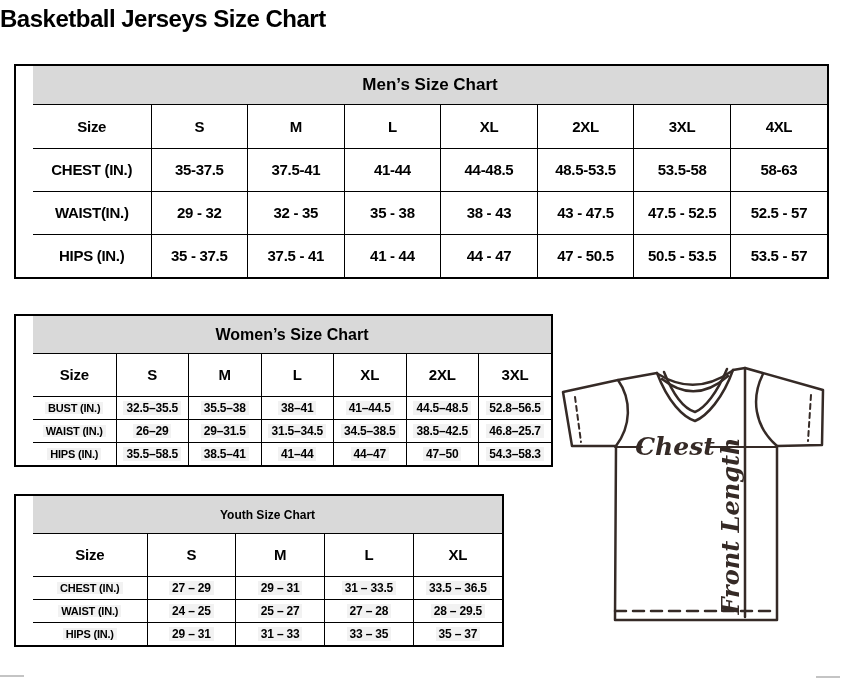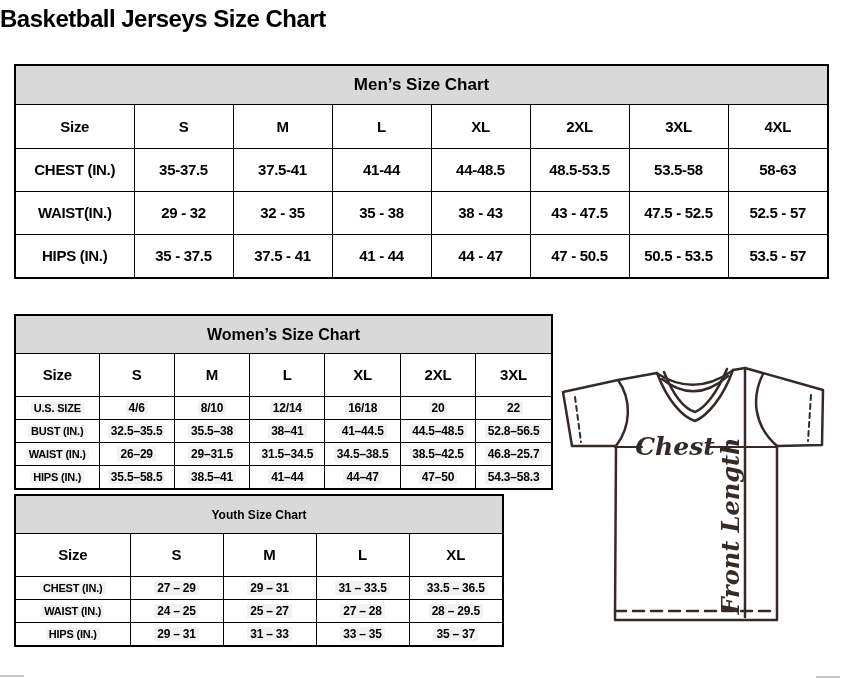--- a/index.html
+++ b/index.html
@@ -14,20 +14,21 @@
     font-family:"Liberation Sans",sans-serif;color:#000;
   }
   .page-title{
     position:absolute;top:5px;left:0;width:820px;text-align:left;
     font-size:24px;font-weight:bold;letter-spacing:-0.5px;
   }
   
   .size-table{
     position:absolute;border:2px solid var(--table-border);background:#fff;
     box-sizing:border-box;
+    padding-left:17px;
   }
   .band{
     background:var(--table-header-bg);
     border-bottom:1px solid var(--table-border);
     display:flex;align-items:center;justify-content:center;
     font-weight:bold;
   }
   .size-table table{
     border-collapse:collapse;width:100%;table-layout:fixed;
   }
@@ -152,29 +153,20 @@
         <tr class="head-row">
       <td>Size</td>
       <td>S</td>
       <td>M</td>
       <td>L</td>
       <td>XL</td>
       <td>2XL</td>
       <td>3XL</td>
     </tr>
     <tr class="small">
-      <td class="rowlabel"><span class="hl">U.S. SIZE</span></td>
-      <td><span class="hl">4/6</span></td>
-      <td><span class="hl">8/10</span></td>
-      <td><span class="hl">12/14</span></td>
-      <td><span class="hl">16/18</span></td>
-      <td><span class="hl">20</span></td>
-      <td><span class="hl">22</span></td>
-    </tr>
-    <tr class="small">
       <td class="rowlabel"><span class="hl">BUST (IN.)</span></td>
       <td><span class="hl">32.5–35.5</span></td>
       <td><span class="hl">35.5–38</span></td>
       <td><span class="hl">38–41</span></td>
       <td><span class="hl">41–44.5</span></td>
       <td><span class="hl">44.5–48.5</span></td>
       <td><span class="hl">52.8–56.5</span></td>
     </tr>
     <tr class="small">
       <td class="rowlabel"><span class="hl">WAIST (IN.)</span></td>

